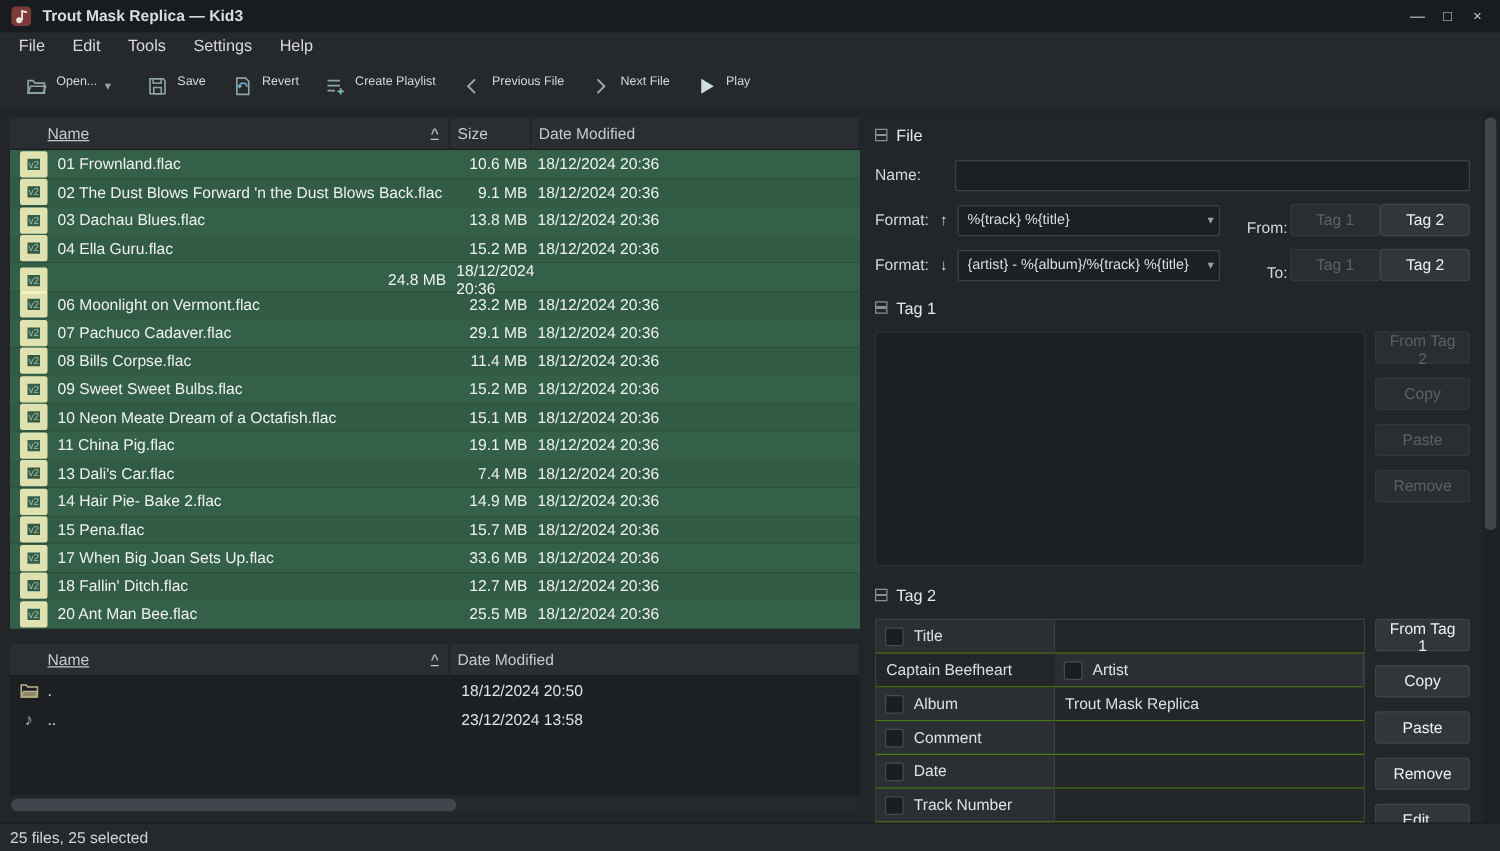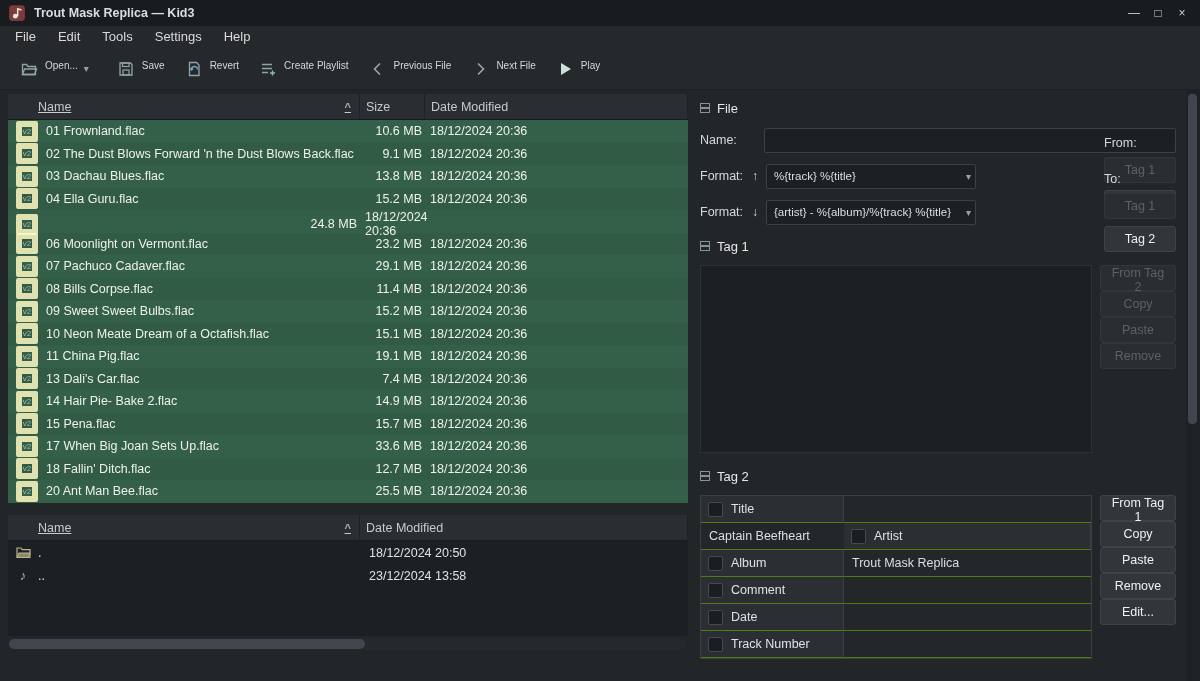--- a/index.html
+++ b/index.html
@@ -66,29 +66,29 @@
   .section-head { display:flex; align-items:center; gap:7px; height:16px; margin-bottom:11px; color:#e6e8ea; }
   .sec-icon { width:10px; height:10px; border:1px solid #87939b; display:inline-block;
               background-image:linear-gradient(to bottom, transparent 3px, #87939b 3px, #87939b 5px, transparent 5px); }
   .form-row { display:flex; align-items:center; margin-bottom:10px; height:26px; }
   .flabel { width:64px; flex:none; color:#d6d9db; font-size:12.5px; }
   .farrow { margin-left:-12px; width:14px; color:#d6d9db; font-size:12px; flex:none; }
   .text-input { flex:1; height:25px; background:#1d2023; border:1px solid #3c4147; border-radius:2px; color:#e8eaec; font:inherit; padding:0 6px; }
   .combo { width:210px; height:25px; background:#1d2023; border:1px solid #3c4147; border-radius:2px; display:flex; align-items:center; padding:0 4px 0 7px; font-size:11.5px; color:#dcdfe1; }
   .combo-text { flex:1; overflow:hidden; white-space:nowrap; }
   .combo-arrow { color:#9aa0a5; font-size:10px; }
-  .dir-cluster { margin-left:auto; display:flex; align-items:flex-start; gap:7px;flex-direction:column; }
+  .dir-cluster { margin-left:auto; display:flex; align-items:flex-end; gap:0; }
   .dir-label { color:#d6d9db; font-size:12.5px; margin-right:2px; }
   .btn { height:26px; background:#31363b; border:1px solid #3f4449; border-radius:3px; color:#eff0f1; font:inherit; font-size:12.5px; padding:0 8px; }
   .btn.small { width:72px; }
   .btn:disabled { background:#2a2e32; border-color:#33373c; color:#5c6166; }
   .tag-body { display:flex; align-items:flex-start; }
   .tag1-body { margin-bottom:15px; }
   .tag1-box { flex:1; height:188px; background:#1d2023; border:1px solid #2c3034; }
-  .side-btns { width:76px; flex:none; margin-left:8px; display:flex; flex-direction:column; gap:0; }
+  .side-btns { width:76px; flex:none; margin-left:8px; display:flex; flex-direction:column; gap:11px; }
   .side-btns .btn { width:76px; }
   .tag2-table { flex:1; border:1px solid #3a3f44; }
   .trow { display:grid; grid-template-columns:143px 1fr; height:27px; }
   .tcell { display:flex; align-items:center; font-size:12.5px; border-bottom:1px solid #4d7c0f; }
   .tcell.namec { background:#2b2f33; padding-left:7px; border-right:1px solid #3a3f44; gap:8px; color:#dfe2e4; }
   .tcell.valuec { background:#242729; padding-left:8px; color:#dcdfe1; }
   .checkbox { width:15px; height:15px; background:#1b1e20; border:1px solid #454a4f; border-radius:2px; flex:none; }
 
   
   .vscroll { width:14px; flex:none; background:#1f2225; position:relative; }
@@ -490,13 +490,16 @@
           <button class="btn">Edit...</button>
         </div>
       </div>
     </div>
 
     <div class="vscroll">
       <div class="vthumb"></div>
     </div>
   </div>
 
+  <div class="statusbar">
+    <span>25 files, 25 selected</span>
+  </div>
 </div>
 
 </body></html>

